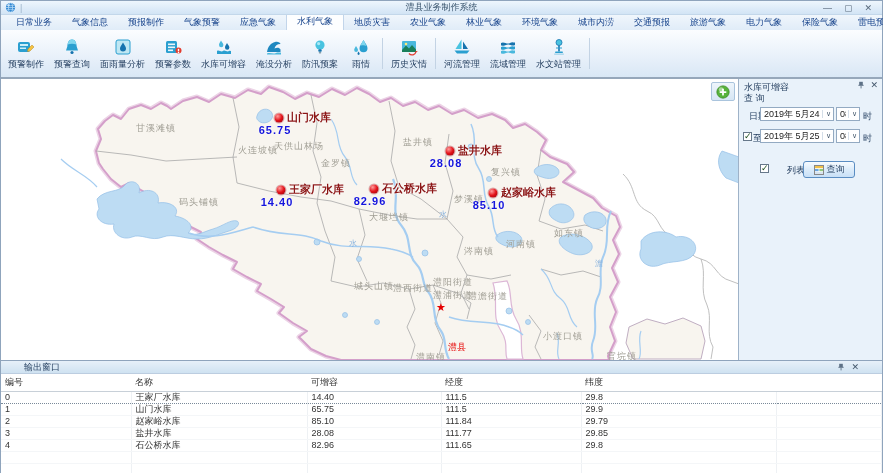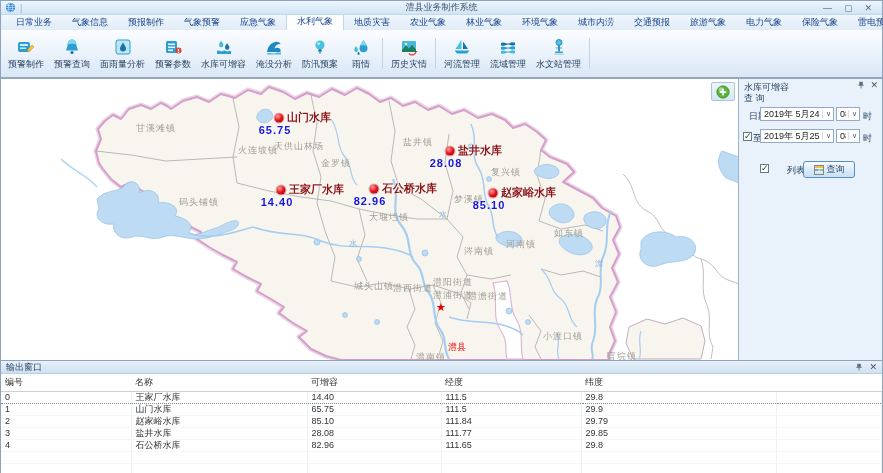--- a/index.html
+++ b/index.html
@@ -114,21 +114,21 @@
     position:absolute; display:flex; align-items:center; justify-content:center; gap:3px;
     width:52px; height:17px; border:1px solid #5a8dc2; border-radius:3px;
     background:linear-gradient(#f6fbff,#dcecfa 50%,#c8e0f6); color:#1e395b;
   }
   .qbtn svg { width:10px; height:10px; display:block; }
 
   
   .output { height:100px; border-top:1px solid #8fa4bc; background:#fff; position:relative; }
   .ohead {
     height:13px; background:linear-gradient(#e7f0f9,#cfe2f1);
-    display:flex; align-items:center; padding:0 5px; color:#1e395b;
+    display:flex; align-items:center; padding:0 23px; color:#1e395b;
     border-bottom:1px solid #bccde0;
   }
   .ohead .oicons { margin-left:auto; display:flex; gap:6px; align-items:center; }
   .ohead .oicons svg { width:8px; height:8px; display:block; }
   table.grid { width:100%; border-collapse:collapse; table-layout:fixed; background:#fff; }
   table.grid th {
     text-align:left; font-weight:normal; color:#333; padding:2px 4px;
     border-bottom:1px solid #c8d0d8; height:13px;
   }
   table.grid td {

